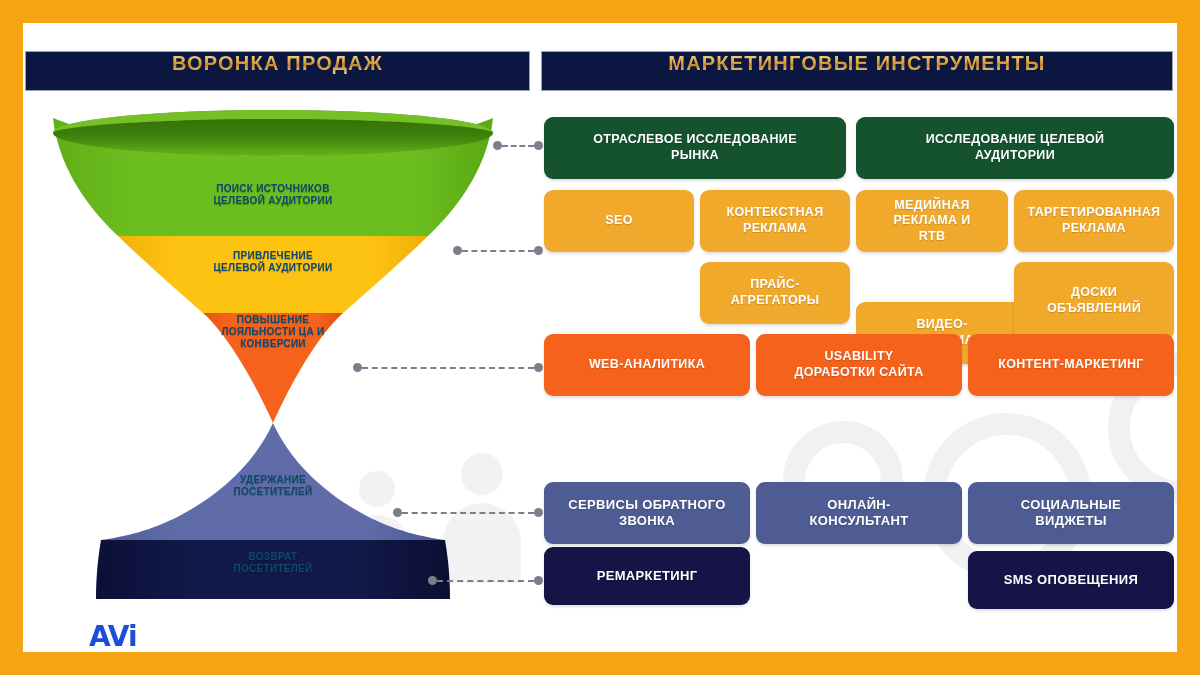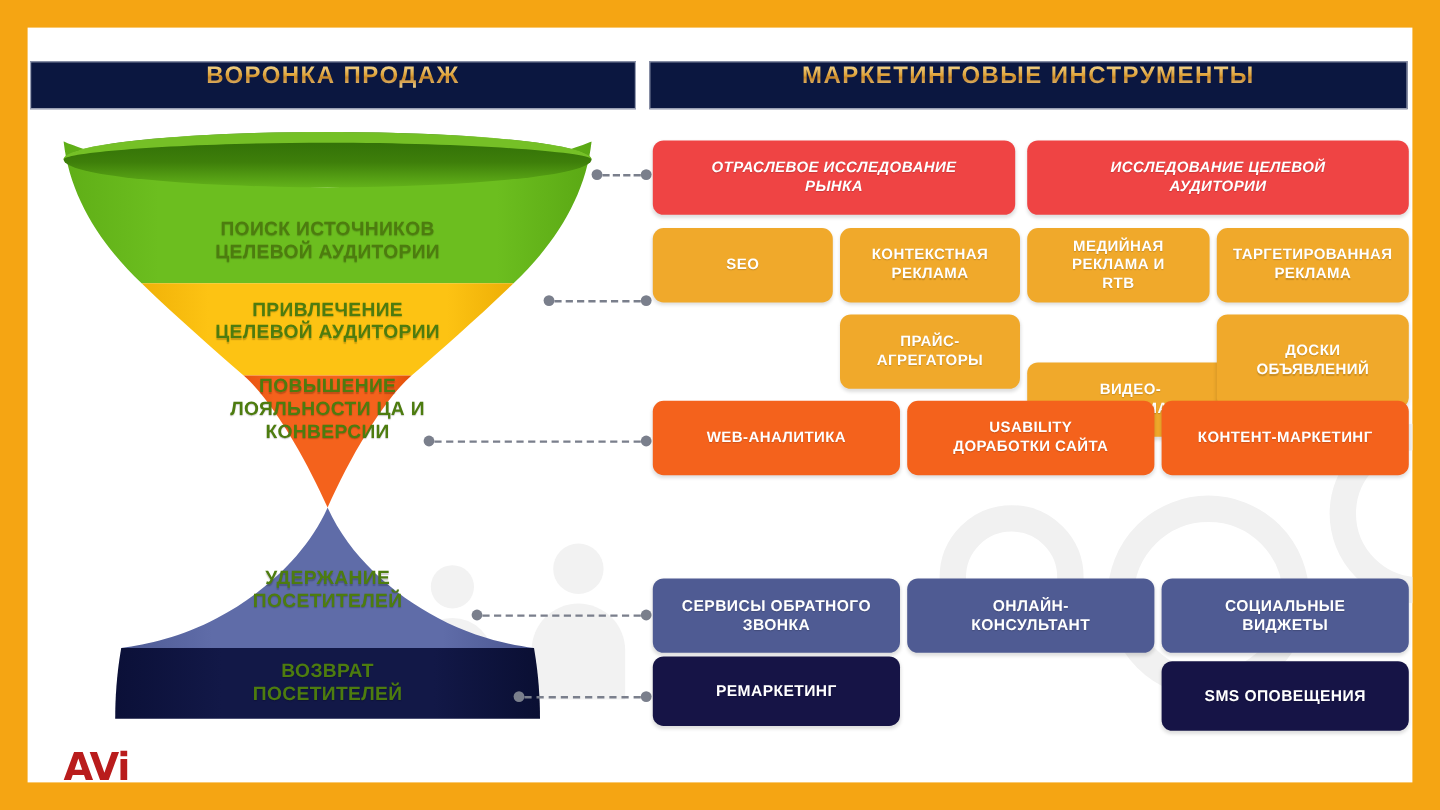--- a/index.html
+++ b/index.html
@@ -72,23 +72,23 @@
     -webkit-text-fill-color: transparent;
     white-space: nowrap;
     font-family: "Liberation Sans", sans-serif;
   }
 
   
   #funnel { position: absolute; left: 0; top: 0; }
 
   .fl-label {
     position: absolute;
-    color: #4d7c0f;
+    color: #0c4a6e;
     font-weight: bold;
-    font-size: 16px;
+    font-size: 10px;
     line-height: 1.18;
     text-align: center;
     letter-spacing: .3px;
     text-shadow: 0 1px 1px rgba(0,0,0,.22);
     width: 240px;
     white-space: pre-line;
     pointer-events: none;
   }
 
   
@@ -114,33 +114,34 @@
     color: #ffffff;
     font-weight: bold;
     font-size: 12.5px;
     line-height: 1.25;
     letter-spacing: .35px;
     white-space: pre-line;
     padding: 4px 8px;
     box-shadow: 0 2px 3px rgba(0,0,0,.13);
     text-shadow: 0 1px 1px rgba(0,0,0,.18);
   }
-  .tbox.green { background: #ef4444; font-style: italic; }
+  .tbox.green { background: #14532d; }
   .tbox.amber { background: #F0A92B; }
   .tbox.orange{ background: #F4621C; }
   .tbox.slate { background: #4F5B93; }
   .tbox.navy  { background: #161446; }
   .tbox.navy, .tbox.slate { font-size: 13px; }
 
   
   #logo { position: absolute; left: 30px; top: 600px; width: 110px; height: 48px; }
   #logo .avi {
-    font-size: 32px; font-weight: bold; letter-spacing: -1px;
-    color: #b91c1c; line-height: 1;
+    font-size: 28px; font-weight: bold; letter-spacing: -1px;
+    color: #1d4ed8; line-height: 1;
     font-family: "DejaVu Sans", sans-serif;
+    margin-left: 36px;
   }
   #logo .grp {
     font-size: 14px; font-weight: bold; color: #3a3a3a; letter-spacing: .5px;
     margin-top: 1px; font-family: "DejaVu Sans Mono", monospace;
   }
 </style>
 </head>
 <body>
 
 <div id="slide">

